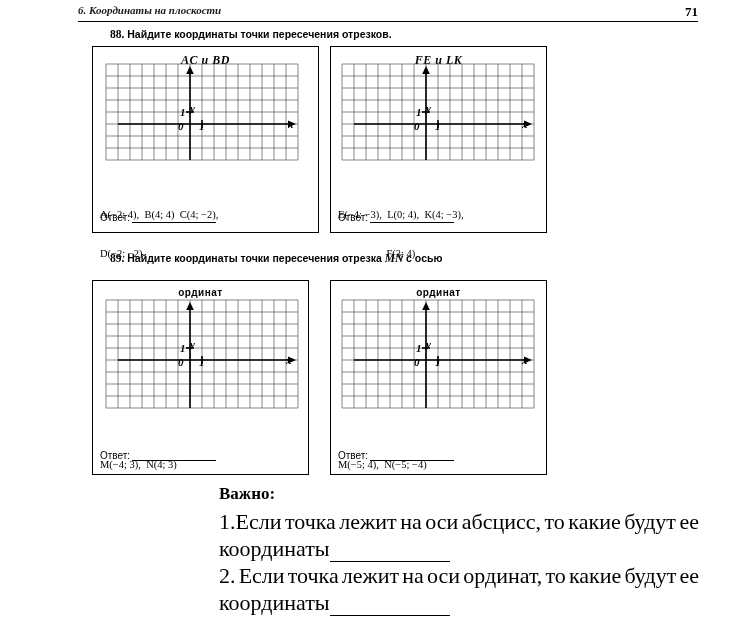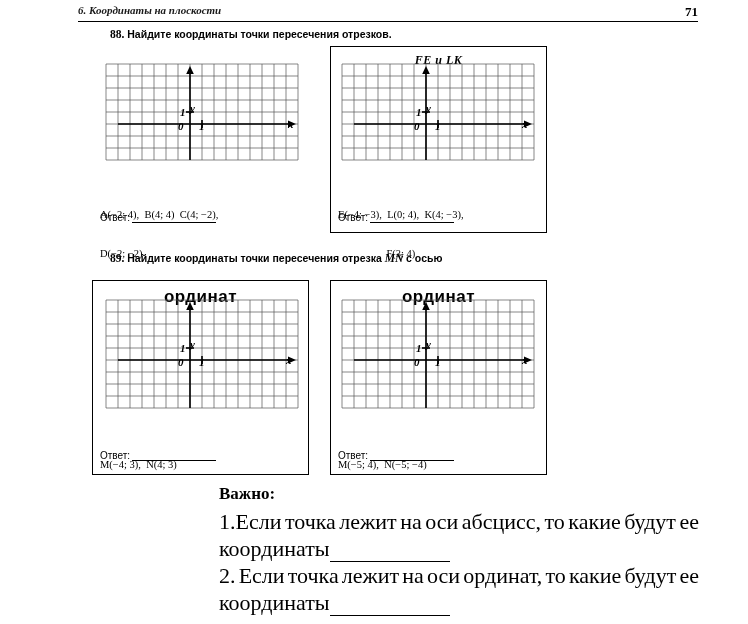--- a/index.html
+++ b/index.html
@@ -95,21 +95,21 @@
     text-align: center;
     font-family: "Liberation Serif", serif;
     font-style: italic;
     font-weight: bold;
     font-size: 12px;
     letter-spacing: 0.5px;
   }
   .exbox-title.sans {
     font-family: "Liberation Sans", sans-serif;
     font-style: normal;
-    font-size: 17px;
+    font-size: 10px;
   }
 
   
   .grid-wrap {
     position: absolute;
   }
   .grid-svg { display: block; }
 
   
   .points {
@@ -171,20 +171,23 @@
     <div class="header-title">6. Координаты на плоскости</div>
     <div class="header-page">71</div>
     <div class="header-rule"></div>
   </div>
 
   <div class="task-line" style="left:110px; top:28px;">
     <span class="task-num">88.</span>
     <span class="task-text">Найдите координаты точки пересечения отрезков.</span>
   </div>
 
+  <div class="exbox" style="left:92px; top:46px; width:227px; height:187px;">
+    <div class="exbox-title">AC и BD</div>
+  </div>
   <div class="grid-wrap" style="left:104px; top:62px;">
     <svg class="grid-svg" width="204" height="110" viewBox="0 0 204 110">
       <g stroke="#555" stroke-width="0.7" fill="none">
         <path d="M2,2 H194 M2,14 H194 M2,26 H194 M2,38 H194 M2,50 H194 M2,62 H194 M2,74 H194 M2,86 H194 M2,98 H194"></path>
         <path d="M2,2 V98 M14,2 V98 M26,2 V98 M38,2 V98 M50,2 V98 M62,2 V98 M74,2 V98 M86,2 V98 M98,2 V98 M110,2 V98 M122,2 V98 M134,2 V98 M146,2 V98 M158,2 V98 M170,2 V98 M182,2 V98 M194,2 V98"></path>
       </g>
       <g stroke="#000" stroke-width="1.6" fill="none">
         <path d="M86,98 V10"></path>
         <path d="M14,62 H186"></path>
       </g>

